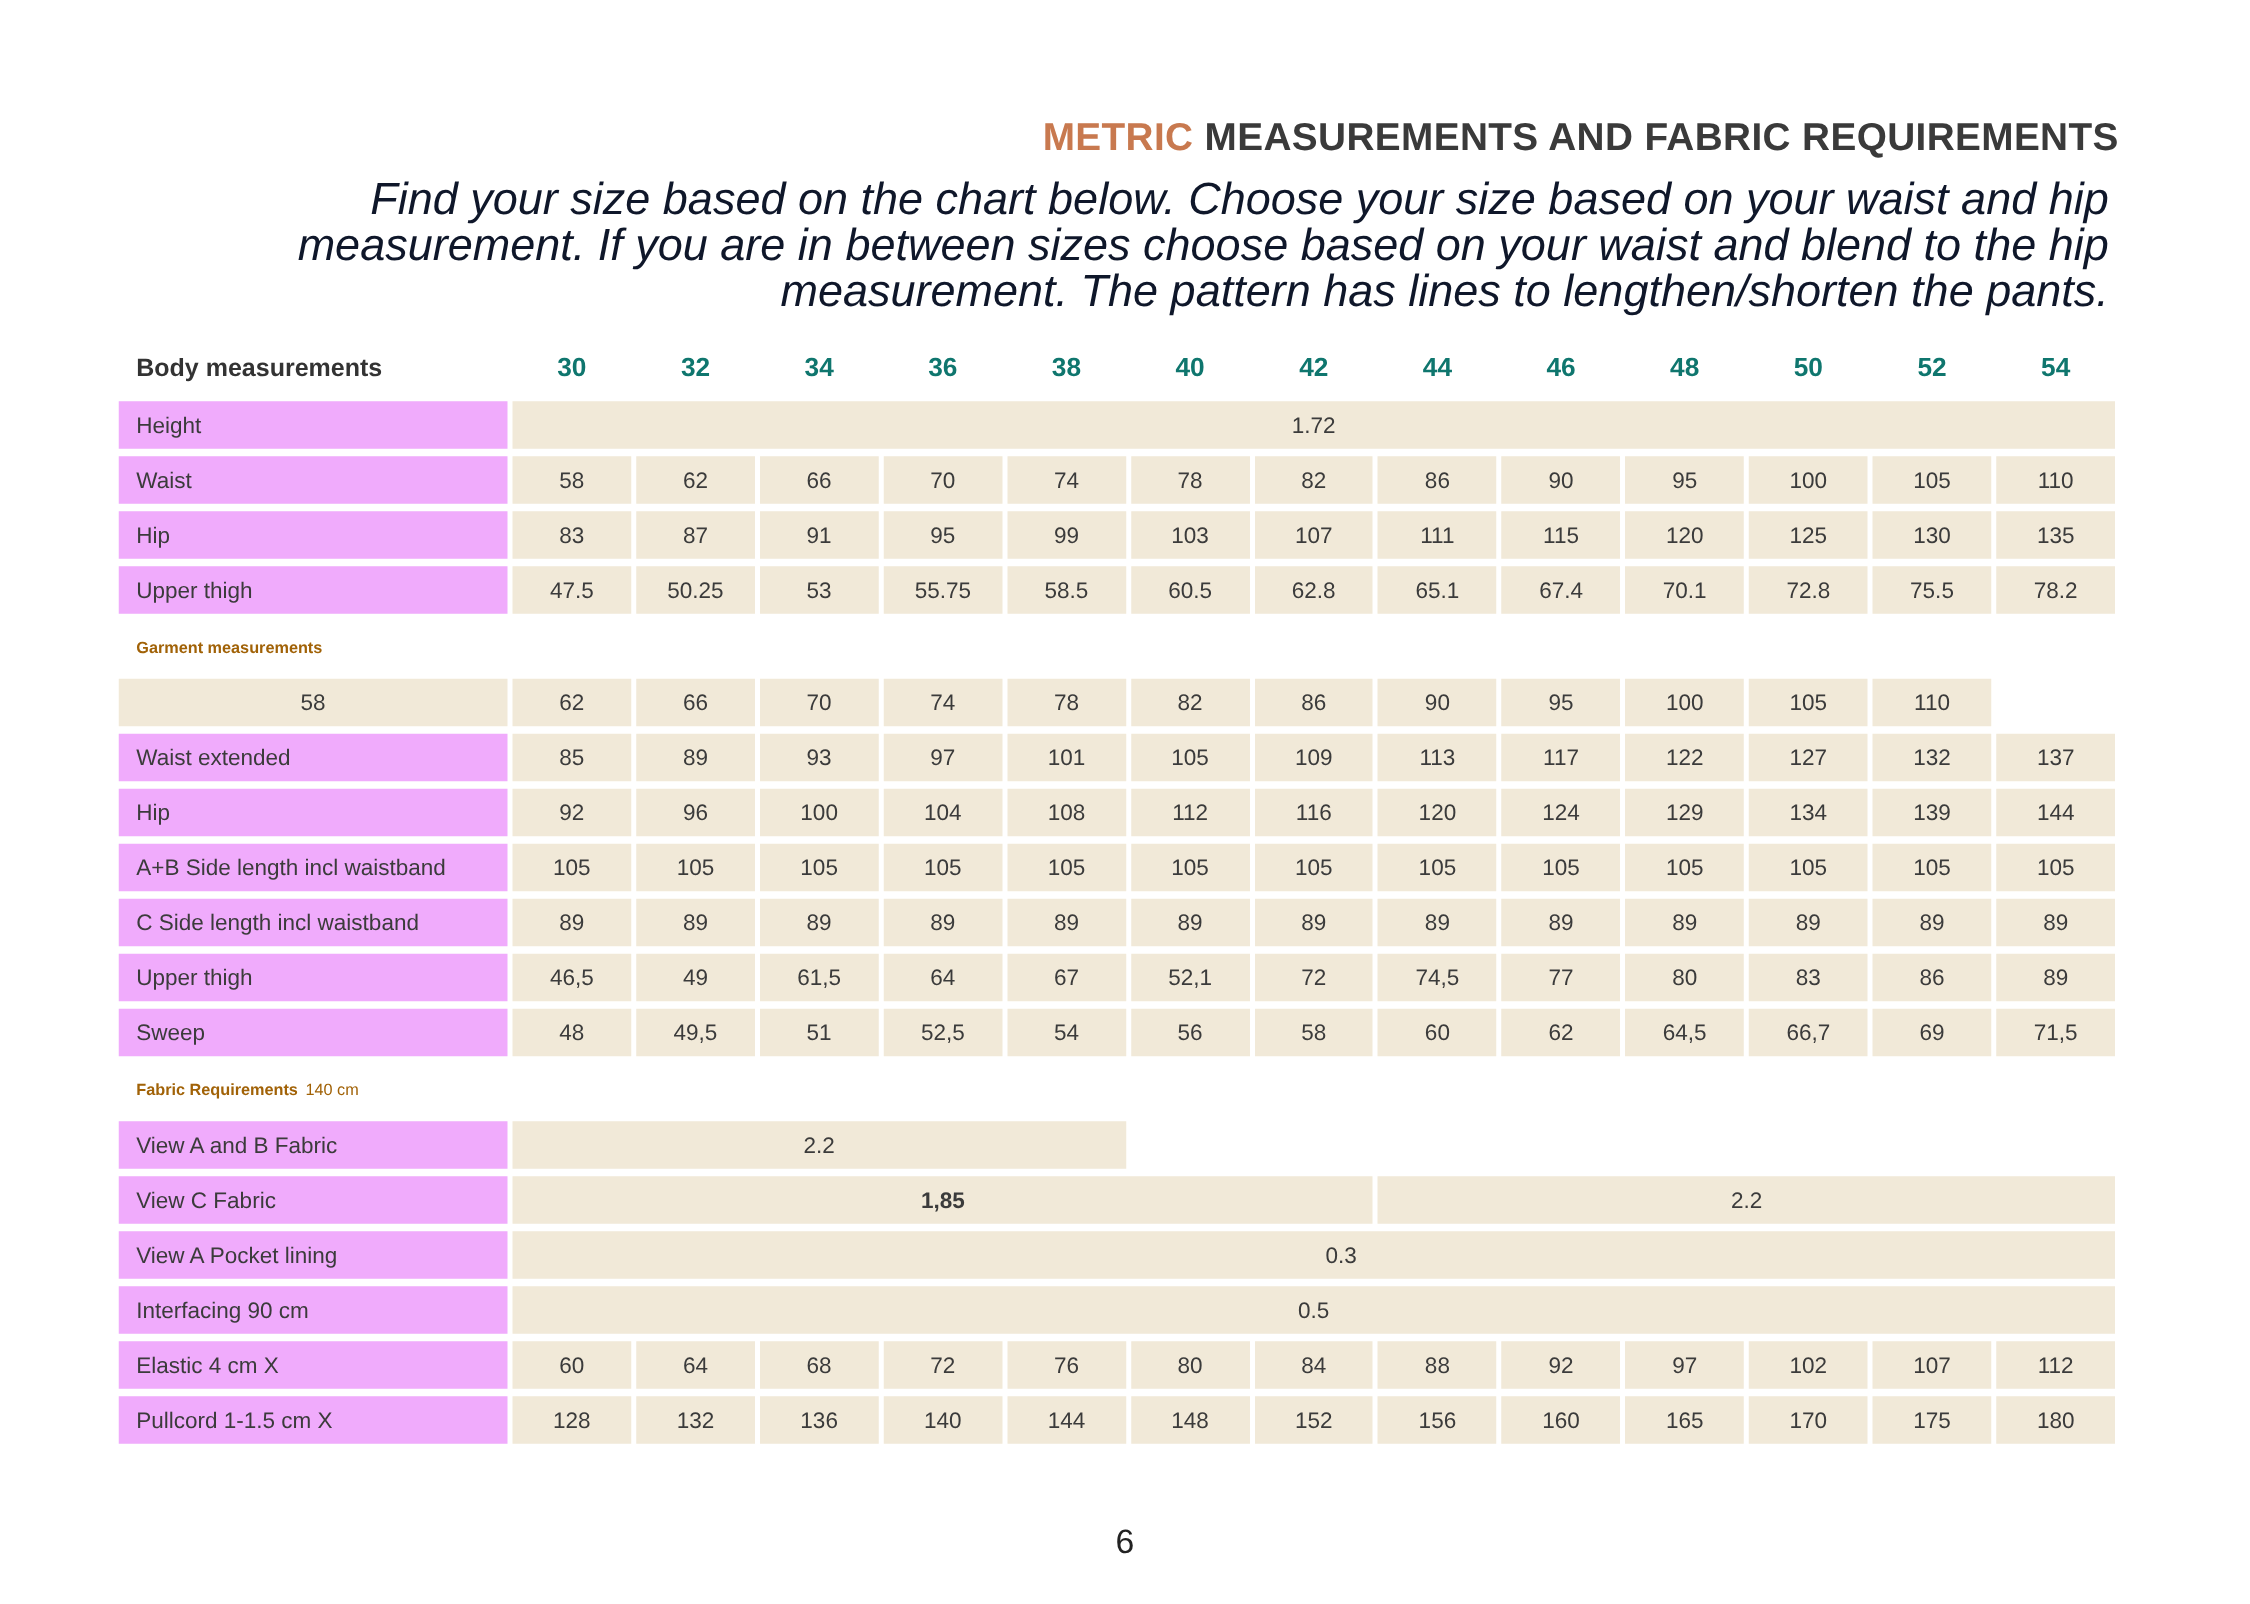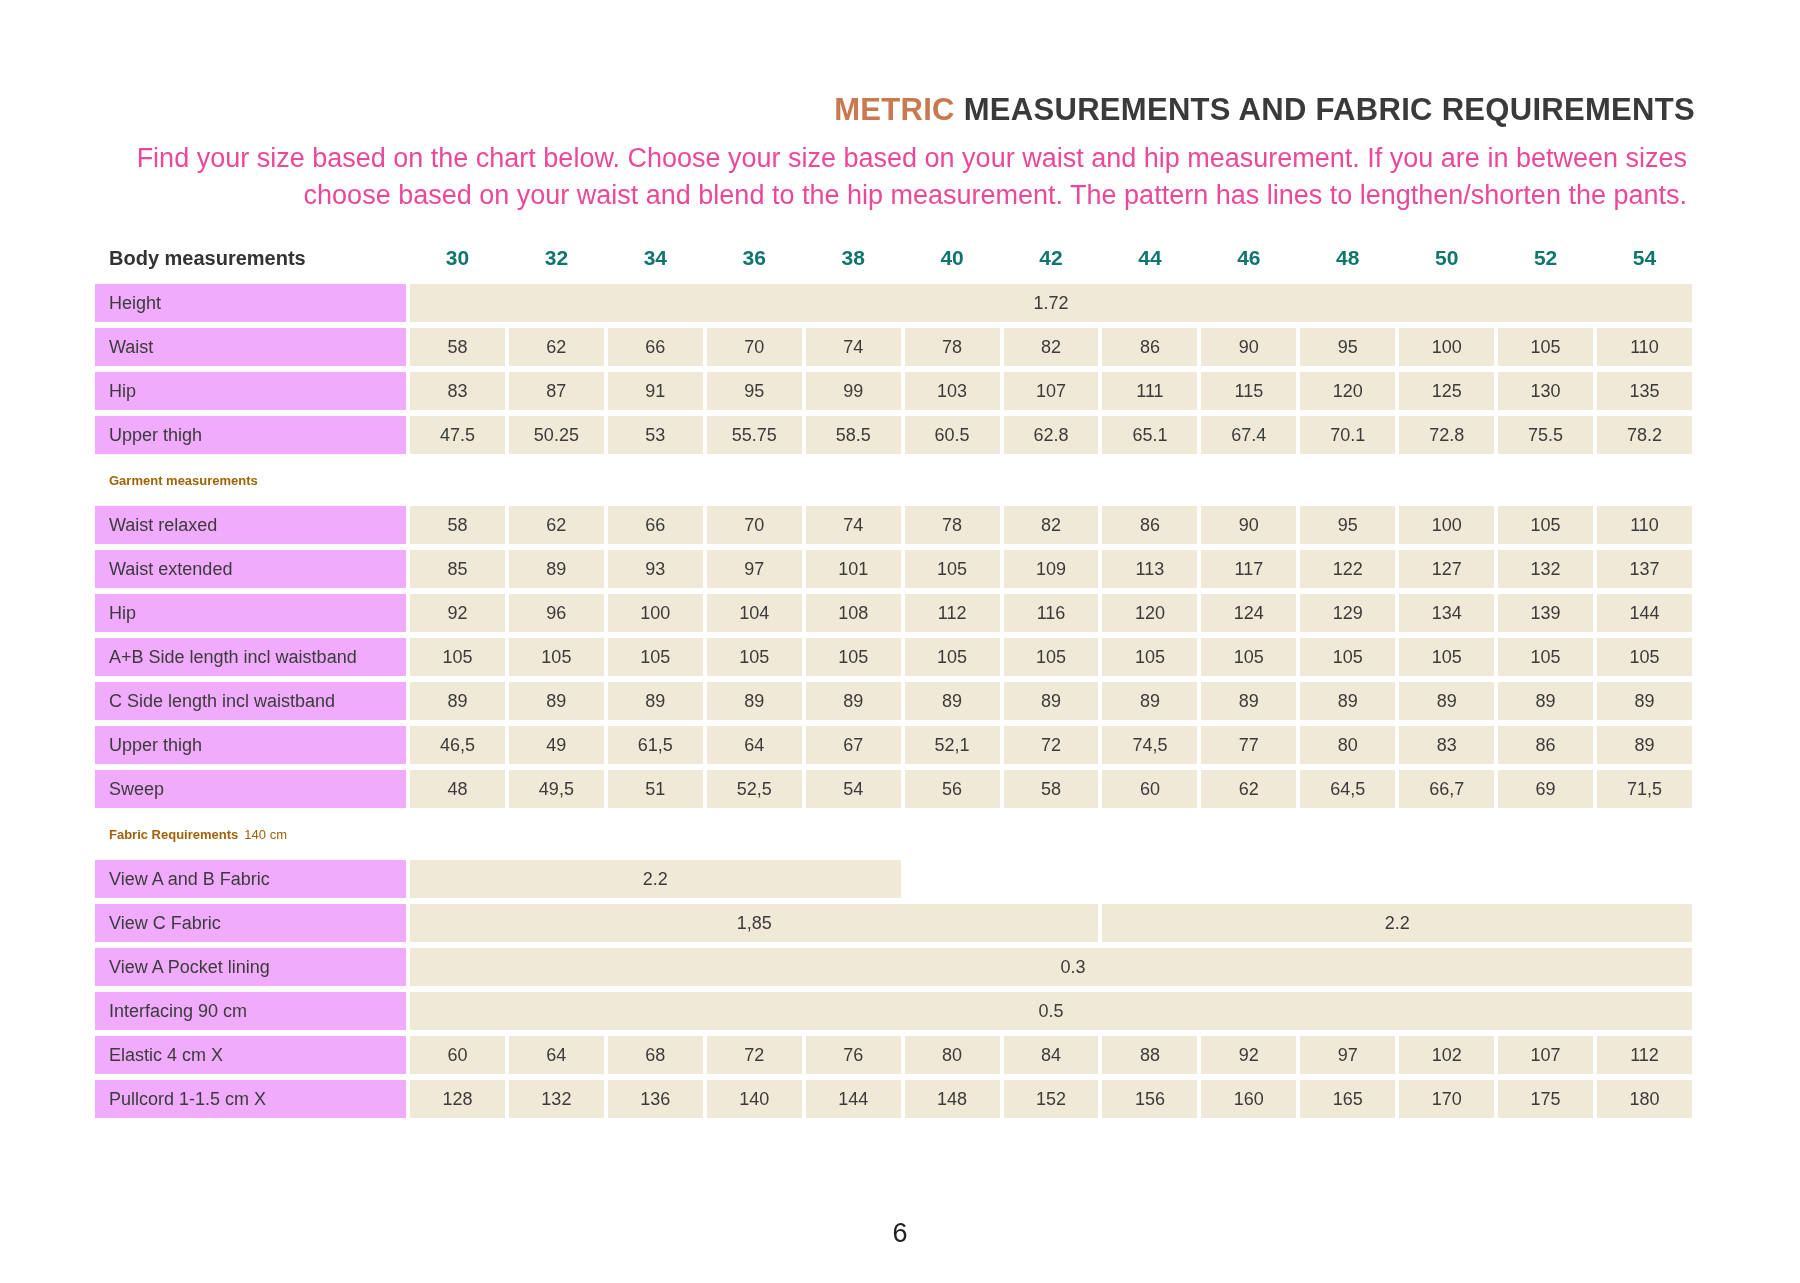--- a/index.html
+++ b/index.html
@@ -27,24 +27,25 @@
     font-size: 31px;
     font-weight: 700;
     letter-spacing: 0.3px;
     color: #3A3A3A;
     white-space: nowrap;
   }
   h1 .accent { color: #C8794F; }
   .intro {
     margin: 0 0 18px 0;
     max-width: 1592px;
-    font-size: 27px;
+    font-size: 36px;
     line-height: 37px;
     font-weight: 400;
-    color: #ec4899;
+    color: #0f172a;
+    font-style: italic;
   }
   .size-table { width: 1597px; margin-top: 28px; }
   .g-row {
     display: grid;
     grid-template-columns: 311px repeat(13, 1fr);
     column-gap: 4px;
     height: 38px;
     margin-bottom: 6px;
   }
   .header-row {
@@ -181,21 +182,20 @@
         <div class="cell">67.4</div>
         <div class="cell">70.1</div>
         <div class="cell">72.8</div>
         <div class="cell">75.5</div>
         <div class="cell">78.2</div>
       </div>
       <div class="section-row">
         <span>Garment measurements</span>
       </div>
       <div class="g-row">
-        <div class="label-cell">Waist relaxed</div>
         <div class="cell">58</div>
         <div class="cell">62</div>
         <div class="cell">66</div>
         <div class="cell">70</div>
         <div class="cell">74</div>
         <div class="cell">78</div>
         <div class="cell">82</div>
         <div class="cell">86</div>
         <div class="cell">90</div>
         <div class="cell">95</div>
@@ -302,21 +302,21 @@
       <div class="section-row">
         <span>Fabric Requirements</span>
         <span class="section-suffix">140 cm</span>
       </div>
       <div class="g-row">
         <div class="label-cell">View A and B Fabric</div>
         <div class="cell" style="grid-column: span 5;">2.2</div>
       </div>
       <div class="g-row">
         <div class="label-cell">View C Fabric</div>
-        <div class="cell" style="grid-column: span 7;">1,85</div>
+        <div class="cell" style="grid-column: span 7; font-weight: bold;">1,85</div>
         <div class="cell" style="grid-column: span 6;">2.2</div>
       </div>
       <div class="g-row">
         <div class="label-cell">View A Pocket lining</div>
         <div class="cell" style="grid-column: span 13; padding-left: 44px;">0.3</div>
       </div>
       <div class="g-row">
         <div class="label-cell">Interfacing 90 cm</div>
         <div class="cell" style="grid-column: span 13;">0.5</div>
       </div>

